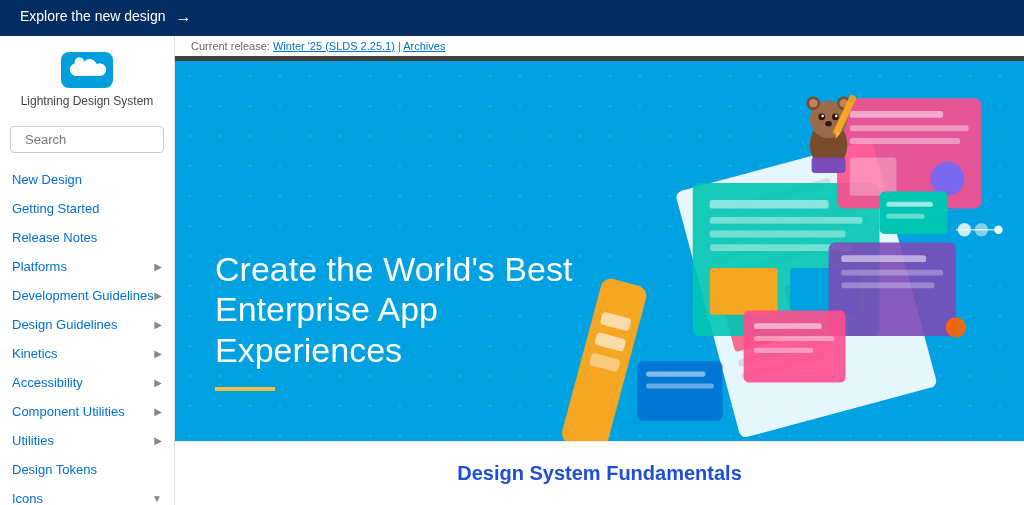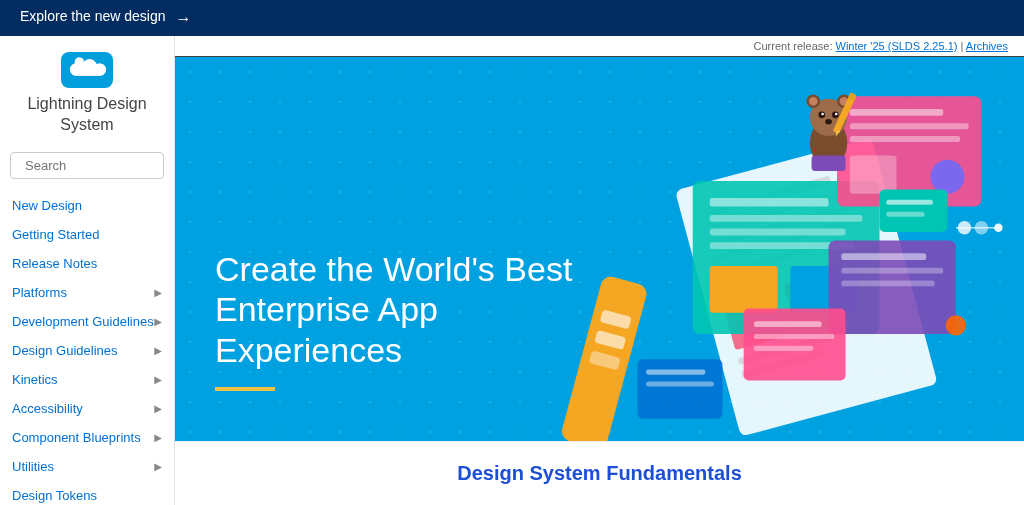--- a/index.html
+++ b/index.html
@@ -51,21 +51,21 @@
       display: flex;
       align-items: center;
       justify-content: center;
       margin-bottom: 6px;
     }
     .salesforce-logo svg {
       width: 38px;
       height: 26px;
     }
     .sidebar-title {
-      font-size: 16px;
+      font-size: 12px;
       color: #444;
       text-align: center;
       line-height: 1.3;
       font-weight: 500;
     }
     .sidebar-search {
       margin: 8px 10px;
       padding: 5px 14px;
       border: 1px solid #ccc;
       border-radius: 4px;
@@ -103,22 +103,21 @@
       display: flex;
       flex-direction: column;
     }
 
     
     .release-bar {
       background: #fff;
       padding: 4px 16px;
       font-size: 11px;
       color: #666;
-      text-align: right;
-      border-bottom: 1px solid #404040;
+      border-bottom: 5px solid #404040;
       flex-shrink: 0;
     }
     .release-bar a {
       color: #0070d2;
       text-decoration: underline;
     }
 
     
     .hero {
       background: #00a1e0;
@@ -234,21 +233,21 @@
       </li>
       <li>
         <span>Kinetics</span>
         <span class="chevron">▶</span>
       </li>
       <li>
         <span>Accessibility</span>
         <span class="chevron">▶</span>
       </li>
       <li>
-        <span>Component Blueprints</span>
+        <span>Component Utilities</span>
         <span class="chevron">▶</span>
       </li>
       <li>
         <span>Utilities</span>
         <span class="chevron">▶</span>
       </li>
       <li class="no-arrow">
         <span>Design Tokens</span>
       </li>
       <li>

